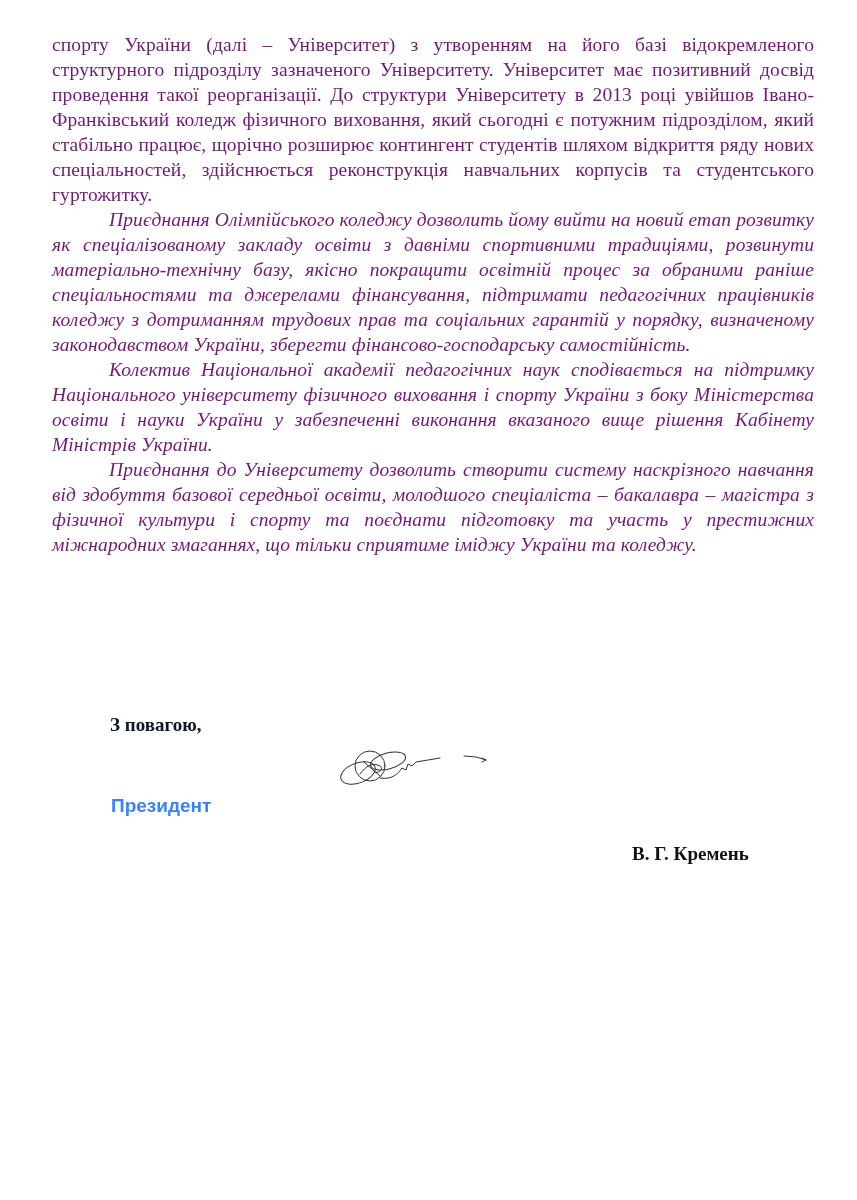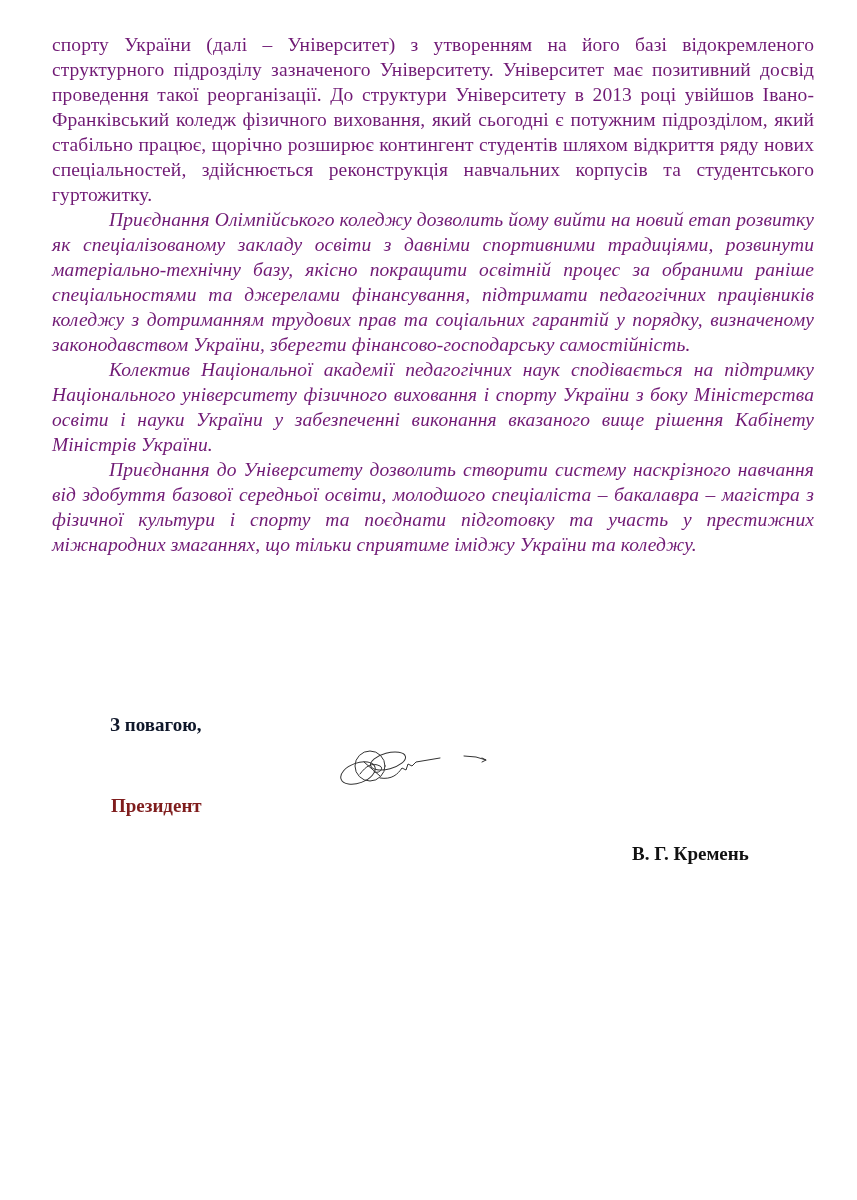--- a/index.html
+++ b/index.html
@@ -11,21 +11,21 @@
     color: #701a75; text-align: justify; letter-spacing: 0.1px;
   }
   .body-text p { margin: 0; }
   .body-text p.indent { text-indent: 57px; font-style: italic; }
   .closing {
     position: absolute; left: 110px; top: 690px;
     font-family: "Liberation Serif", serif; font-weight: bold; font-size: 19px; color: #0f172a; margin-top: 24px;
   }
   .sign-title {
     position: absolute; left: 111px; top: 795px;
-    font-family: Liberation Serif, serif; font-weight: bold; font-size: 19px; color: #7f1d1d;
+    font-family: Liberation Sans, sans-serif; font-weight: bold; font-size: 19px; color: #3b82f6;
   }
   .sign-name {
     position: absolute; left: 632px; top: 795px;
     font-family: "Liberation Serif", serif; font-weight: bold; font-size: 19px; color: #111; margin-top: 48px;
   }
   .signature { position: absolute; left: 336px; top: 744px; width: 175px; height: 44px; }
 </style>
 </head>
 <body>
 

